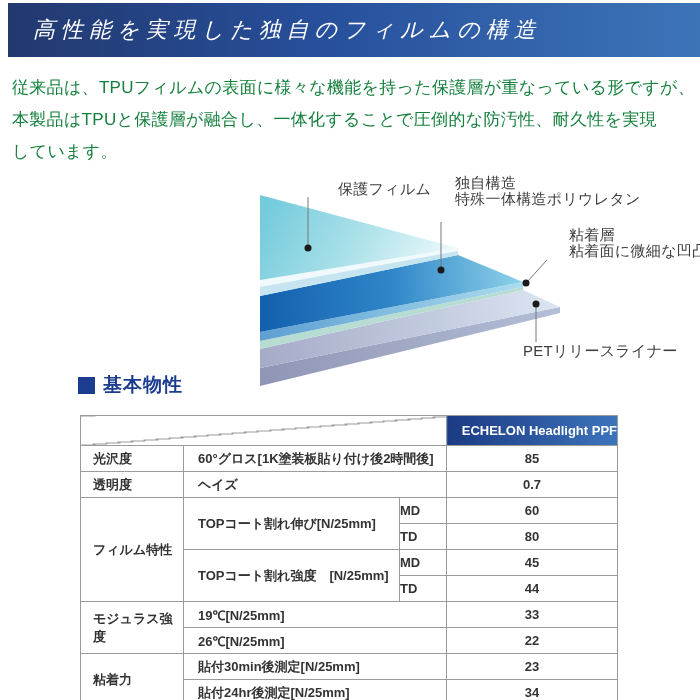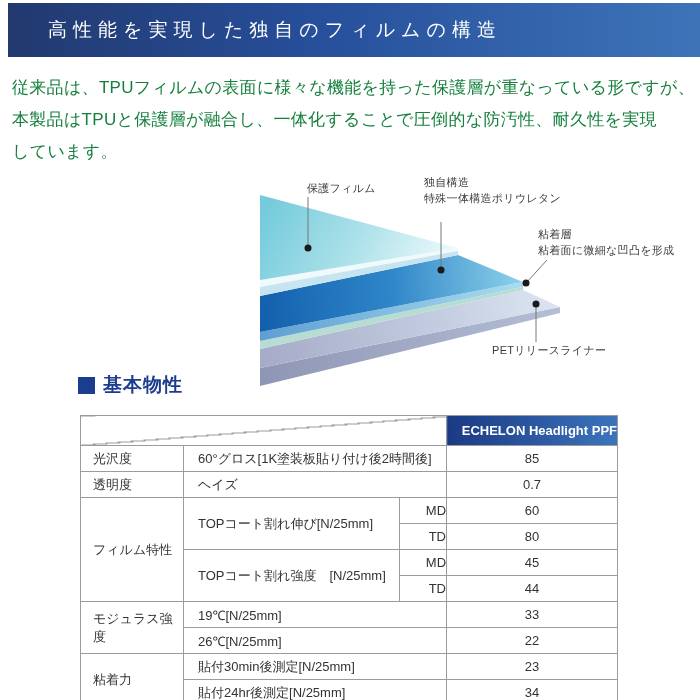--- a/index.html
+++ b/index.html
@@ -8,35 +8,35 @@
     font-family:"Liberation Sans", sans-serif; color:#333; overflow:hidden;
   }
   
   .banner {
     position:absolute; left:8px; top:3px; width:692px; height:54px;
     background:linear-gradient(90deg,#22396f 0%, #274f9b 45%, #3d74b8 100%);
     display:flex; align-items:center;
   }
   .banner-title {
     font-family:"DejaVu Serif", serif;
-    color:#ffffff; font-size:19px; letter-spacing:6px; font-weight:500;
-    padding-left:40px; white-space:nowrap;
+    color:#ffffff; font-size:22px; letter-spacing:6px; font-weight:500;
+    padding-left:25px; white-space:nowrap;font-style:italic;
   }
   
   .intro {
     position:absolute; left:12px; top:72px; width:684px;
     font-size:17px; line-height:32px; color:#15803d; font-weight:500;
     letter-spacing:0.3px;
   }
   
   .diagram { position:absolute; left:0; top:170px; width:700px; height:232px; }
   .diagram svg { position:absolute; left:0; top:0; }
   .dlabel {
-    position:absolute; font-size:11px; line-height:15.5px; color:#3c3c3c;
-    white-space:nowrap; letter-spacing:0.3px;
+    position:absolute; font-size:15px; line-height:15.5px; color:#3c3c3c;
+    white-space:nowrap; letter-spacing:0.3px;margin-left:31px;
   }
   .lbl-hogo    { left:307px; top:11px; }
   .lbl-dokuji  { left:424px; top:5px; }
   .lbl-nen     { left:538px; top:57px; }
   .lbl-pet     { left:492px; top:173px; }
   
   .section-title {
     position:absolute; left:78px; top:372px; display:flex; align-items:center;text-align:right;
   }
   .section-bullet {
@@ -45,37 +45,37 @@
   .section-text {
     font-size:19px; font-weight:bold; color:#1c3d8f; letter-spacing:1px;
   }
   
   .spec-table {
     position:absolute; left:80px; top:415px; width:537px;
     border-collapse:collapse; table-layout:fixed; font-size:13px; color:#333;
   }
   .spec-table td {
     border:1px solid #9b9b9b; height:25px; padding:0; vertical-align:middle;
-    background:#fff; overflow:hidden;
+    background:#fff; overflow:hidden;font-weight:bold;
   }
   .spec-table tr.head td { height:29px;text-align:right; }
   td.diag {
     border-right:none;
     background:linear-gradient(to bottom right,
       #ffffff calc(50% - 0.6px), #9b9b9b calc(50% - 0.6px),
       #9b9b9b calc(50% + 0.6px), #ffffff calc(50% + 0.6px));
   }
   td.prod {
     background:linear-gradient(90deg,#1b3a84 0%, #3c74bb 100%);
     color:#ffffff; font-weight:bold; text-align:center; font-size:13px;
     border-color:#9b9b9b;
   }
   td.cat  { padding-left:12px; text-align:left; }
   td.item { padding-left:14px; text-align:left; }
-  td.dir  { text-align:right; }
+  td.dir  { text-align:left; }
   td.val  { text-align:center; }
 </style>
 </head>
 <body>
 
 <div class="page">
 
   <div class="banner">
     <div class="banner-title">高性能を実現した独自のフィルムの構造</div>
   </div>

